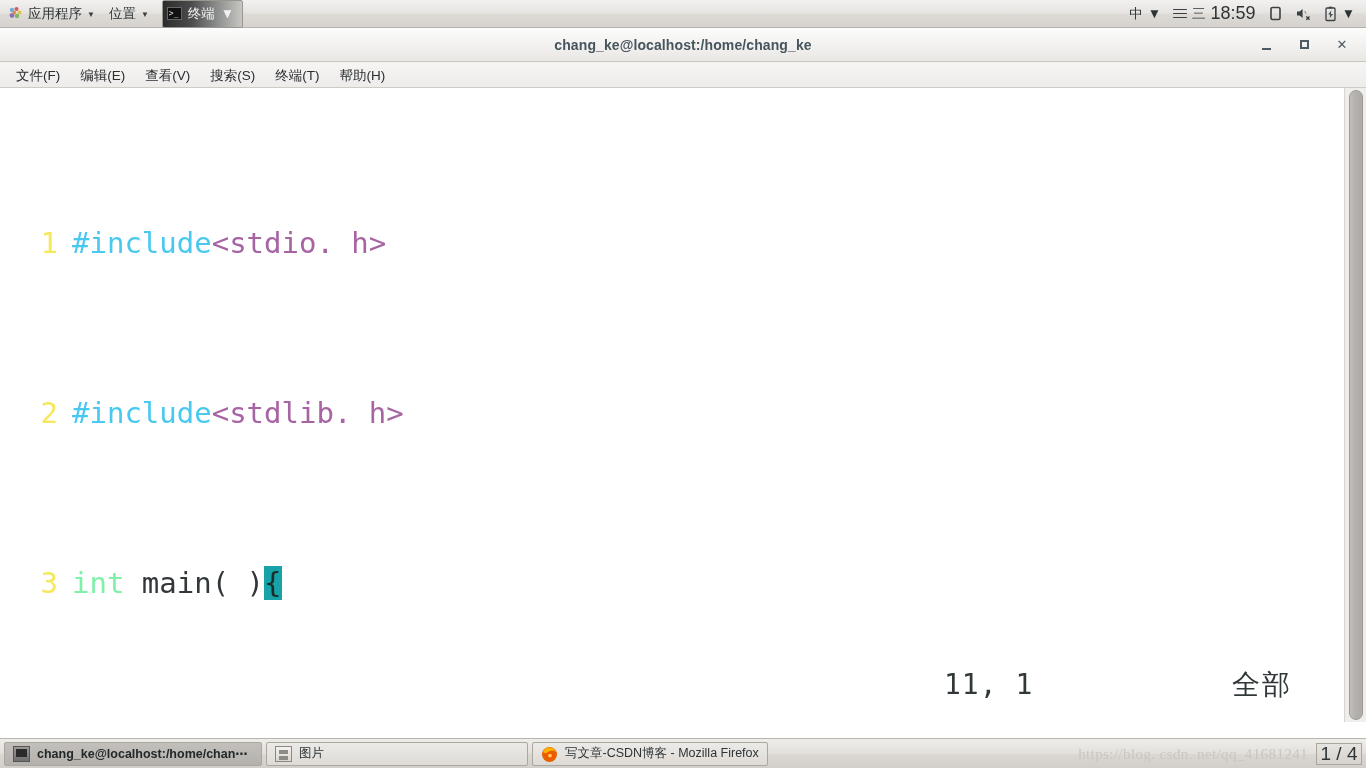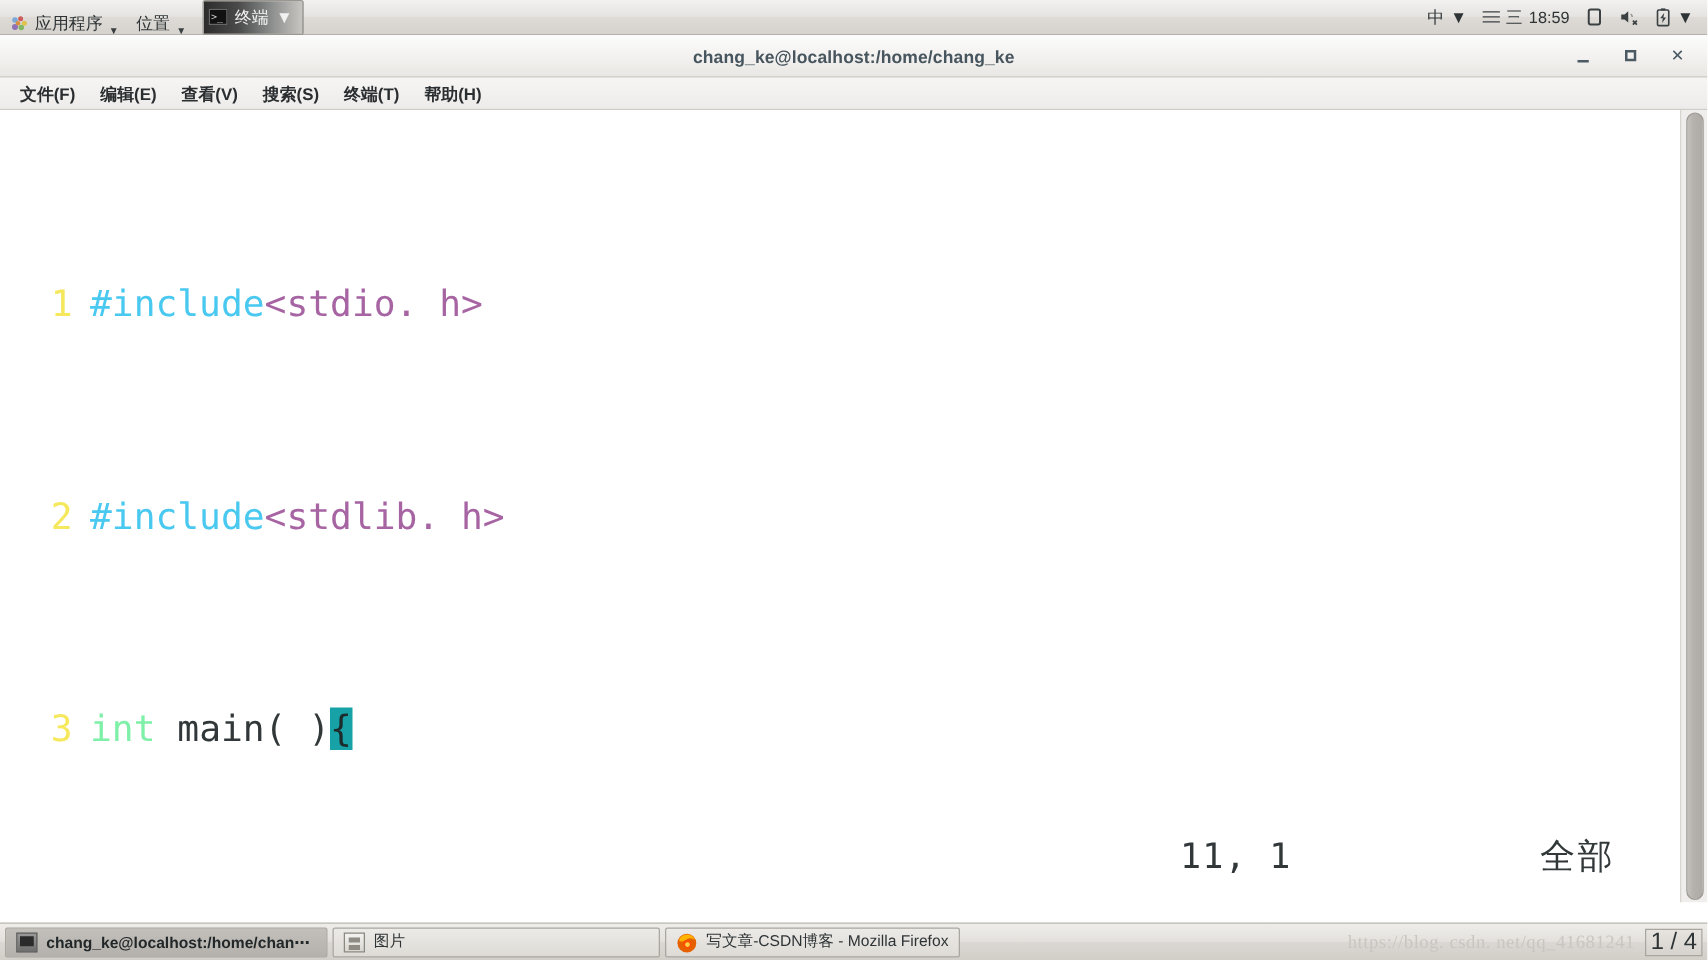--- a/index.html
+++ b/index.html
@@ -20,21 +20,21 @@
     position: absolute; top: 0; left: 0;
     width: 1366px; height: 28px;
     background: linear-gradient(to bottom, #f2f1f0 0%, #e6e4e1 48%, #dedbd7 52%, #d6d3ce 100%);
     border-bottom: 1px solid #b6b2ab;
     display: flex; align-items: center;
     box-sizing: border-box;
     font-size: 13.5px;
     color: #2e3436;
   }
   .panel-item {
-    display: flex; align-items: flex-end;
+    display: flex; align-items: center;
     height: 28px;
     padding: 0 7px;
     gap: 5px;
     white-space: nowrap;
   }
   .panel-item .caret {
     font-size: 8px; color: #3a3f41; line-height: 1;
     position: relative; top: 1px;
   }
   .gnome-logo {
@@ -69,21 +69,21 @@
     height: 28px;
     padding-right: 6px;
     gap: 2px;
   }
   .pr-item {
     display: flex; align-items: center; gap: 5px;
     padding: 0 5px; height: 28px;
     font-size: 13.5px; color: #2e3436;
     white-space: nowrap;
   }
-  .clock-text { font-size: 13px; letter-spacing: 0px; }
+  .clock-text { font-size: 18px; letter-spacing: 0px; }
   .hamburger {
     display: inline-flex; flex-direction: column;
     justify-content: center; gap: 2.5px; width: 14px;
   }
   .hamburger i { display: block; height: 1.5px; background: #3b4042; border-radius: 1px; }
 
   
   #window {
     position: absolute; left: 0; top: 28px;
     width: 1366px; height: 710px;
@@ -117,21 +117,21 @@
   #menubar {
     height: 26px;
     background: linear-gradient(to bottom, #f6f5f4 0%, #eeecea 100%);
     border-bottom: 1px solid #cfcbc5;
     display: flex; align-items: center;
     padding-left: 6px;
     font-size: 13.5px;
     color: #2a2e30;
     box-sizing: border-box;
   }
-  .menu-item { padding: 0 10px; height: 24px; line-height: 26px; white-space: nowrap; font-weight: bold; }
+  .menu-item { padding: 0 10px; height: 24px; line-height: 26px; white-space: nowrap; }
 
   
   #term-body {
     position: relative;
     height: 634px;
     background: #ffffff;
     overflow: hidden;
   }
   #code {
     position: absolute;

